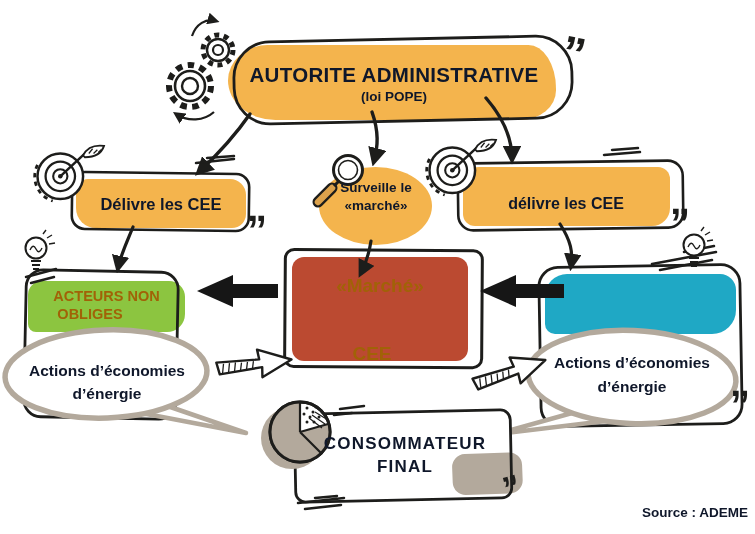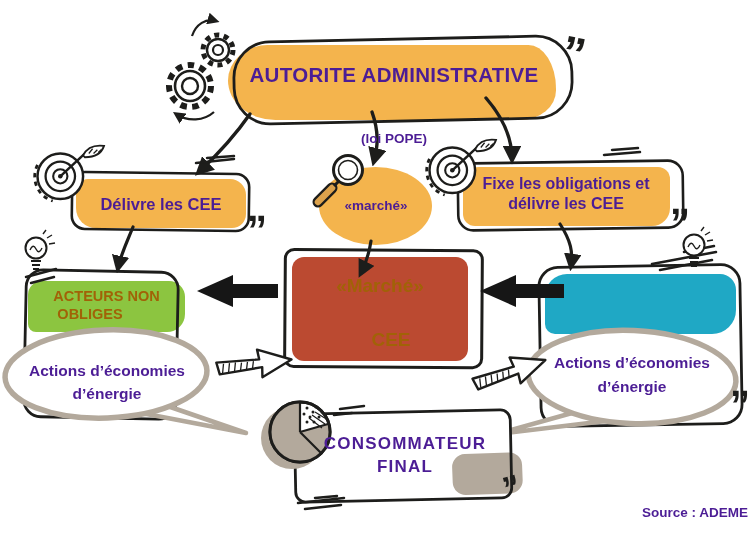--- a/index.html
+++ b/index.html
@@ -1,20 +1,20 @@
 <!DOCTYPE html>
 <html><head>
 <meta charset="utf-8">
 <style>
   html,body{margin:0;padding:0;background:#fff;}
   .canvas{position:relative;width:755px;height:534px;background:#ffffff;overflow:hidden;
           font-family:"Liberation Sans","DejaVu Sans",sans-serif;}
   .fill{position:absolute;z-index:1;}
   .decor{position:absolute;left:0;top:0;z-index:2;pointer-events:none;}
-  .txt{position:absolute;z-index:3;text-align:center;font-weight:bold;color:#4c1d95;line-height:1.1;}
+  .txt{position:absolute;z-index:3;text-align:center;font-weight:bold;color:#0f172a;line-height:1.1;}
   .white{color:#a16207;}
   .quote{position:absolute;z-index:4;font-weight:bold;color:#1d1d1b;line-height:1;}
   .f-orange{background:#f4b44d;}
   .f-red{background:#bb4a31;}
   .f-green{background:#8cc540;}
   .f-teal{background:#1fa8c5;}
 </style>
 </head>
 <body>
 
@@ -151,31 +151,31 @@
           <circle cx="47" cy="26" r="1.5"></circle>
           <circle cx="54" cy="26" r="1.5"></circle>
       </g>
       <path d="M49,22 L62,32 M52,19 L65,28 M55,16 L68,24" stroke="#1d1d1b" stroke-width="1.2"></path>
       <path d="M40,36 L40,6 M40,36 L68,28 M40,36 L62,58" stroke="#1d1d1b" stroke-width="2.2"></path>
       <circle cx="40" cy="36" r="30" fill="none" stroke="#1d1d1b" stroke-width="3"></circle>
     </g>
   </svg>
 
   <div class="txt" style="left:238px;top:64px;width:312px;font-size:20.5px;letter-spacing:0.3px;">AUTORITE ADMINISTRATIVE</div>
-  <div class="txt" style="left:238px;top:90px;width:312px;font-size:13.5px;margin-top:42px;">(loi POPE)</div>
+  <div class="txt" style="left:238px;top:90px;width:312px;font-size:13.5px;">(loi POPE)</div>
 
   <div class="txt" style="left:76px;top:195px;width:170px;font-size:16.5px;">Délivre les CEE</div>
 
+  <div class="txt" style="left:318px;top:181px;width:116px;font-size:13.5px;">Surveille le</div>
   <div class="txt" style="left:318px;top:199px;width:116px;font-size:13.5px;">«marché»</div>
 
-  <div class="txt" style="left:462px;top:175px;width:208px;font-size:16px;">Fixe les obligations et</div>
   <div class="txt" style="left:462px;top:195px;width:208px;font-size:16px;">délivre les CEE</div>
 
   <div class="txt white" style="left:292px;top:276px;width:176px;font-size:19px;">«Marché»</div>
-  <div class="txt white" style="left:292px;top:330px;width:160px;font-size:19px;margin-left:19px;">CEE</div>
+  <div class="txt white" style="left:292px;top:344px;width:160px;font-size:19px;">CEE</div>
 
   <div class="txt white" style="left:28px;top:289px;width:157px;font-size:14.5px;">ACTEURS NON</div>
   <div class="txt white" style="left:28px;top:307px;width:124px;font-size:14.5px;">OBLIGES</div>
 
 
   <div class="txt" style="left:6px;top:362px;width:202px;font-size:15.5px;font-weight:600;">Actions d’économies</div>
   <div class="txt" style="left:6px;top:385px;width:202px;font-size:15.5px;font-weight:600;">d’énergie</div>
 
   <div class="txt" style="left:528px;top:354px;width:208px;font-size:15.5px;font-weight:600;">Actions d’économies</div>
   <div class="txt" style="left:528px;top:378px;width:208px;font-size:15.5px;font-weight:600;">d’énergie</div>

